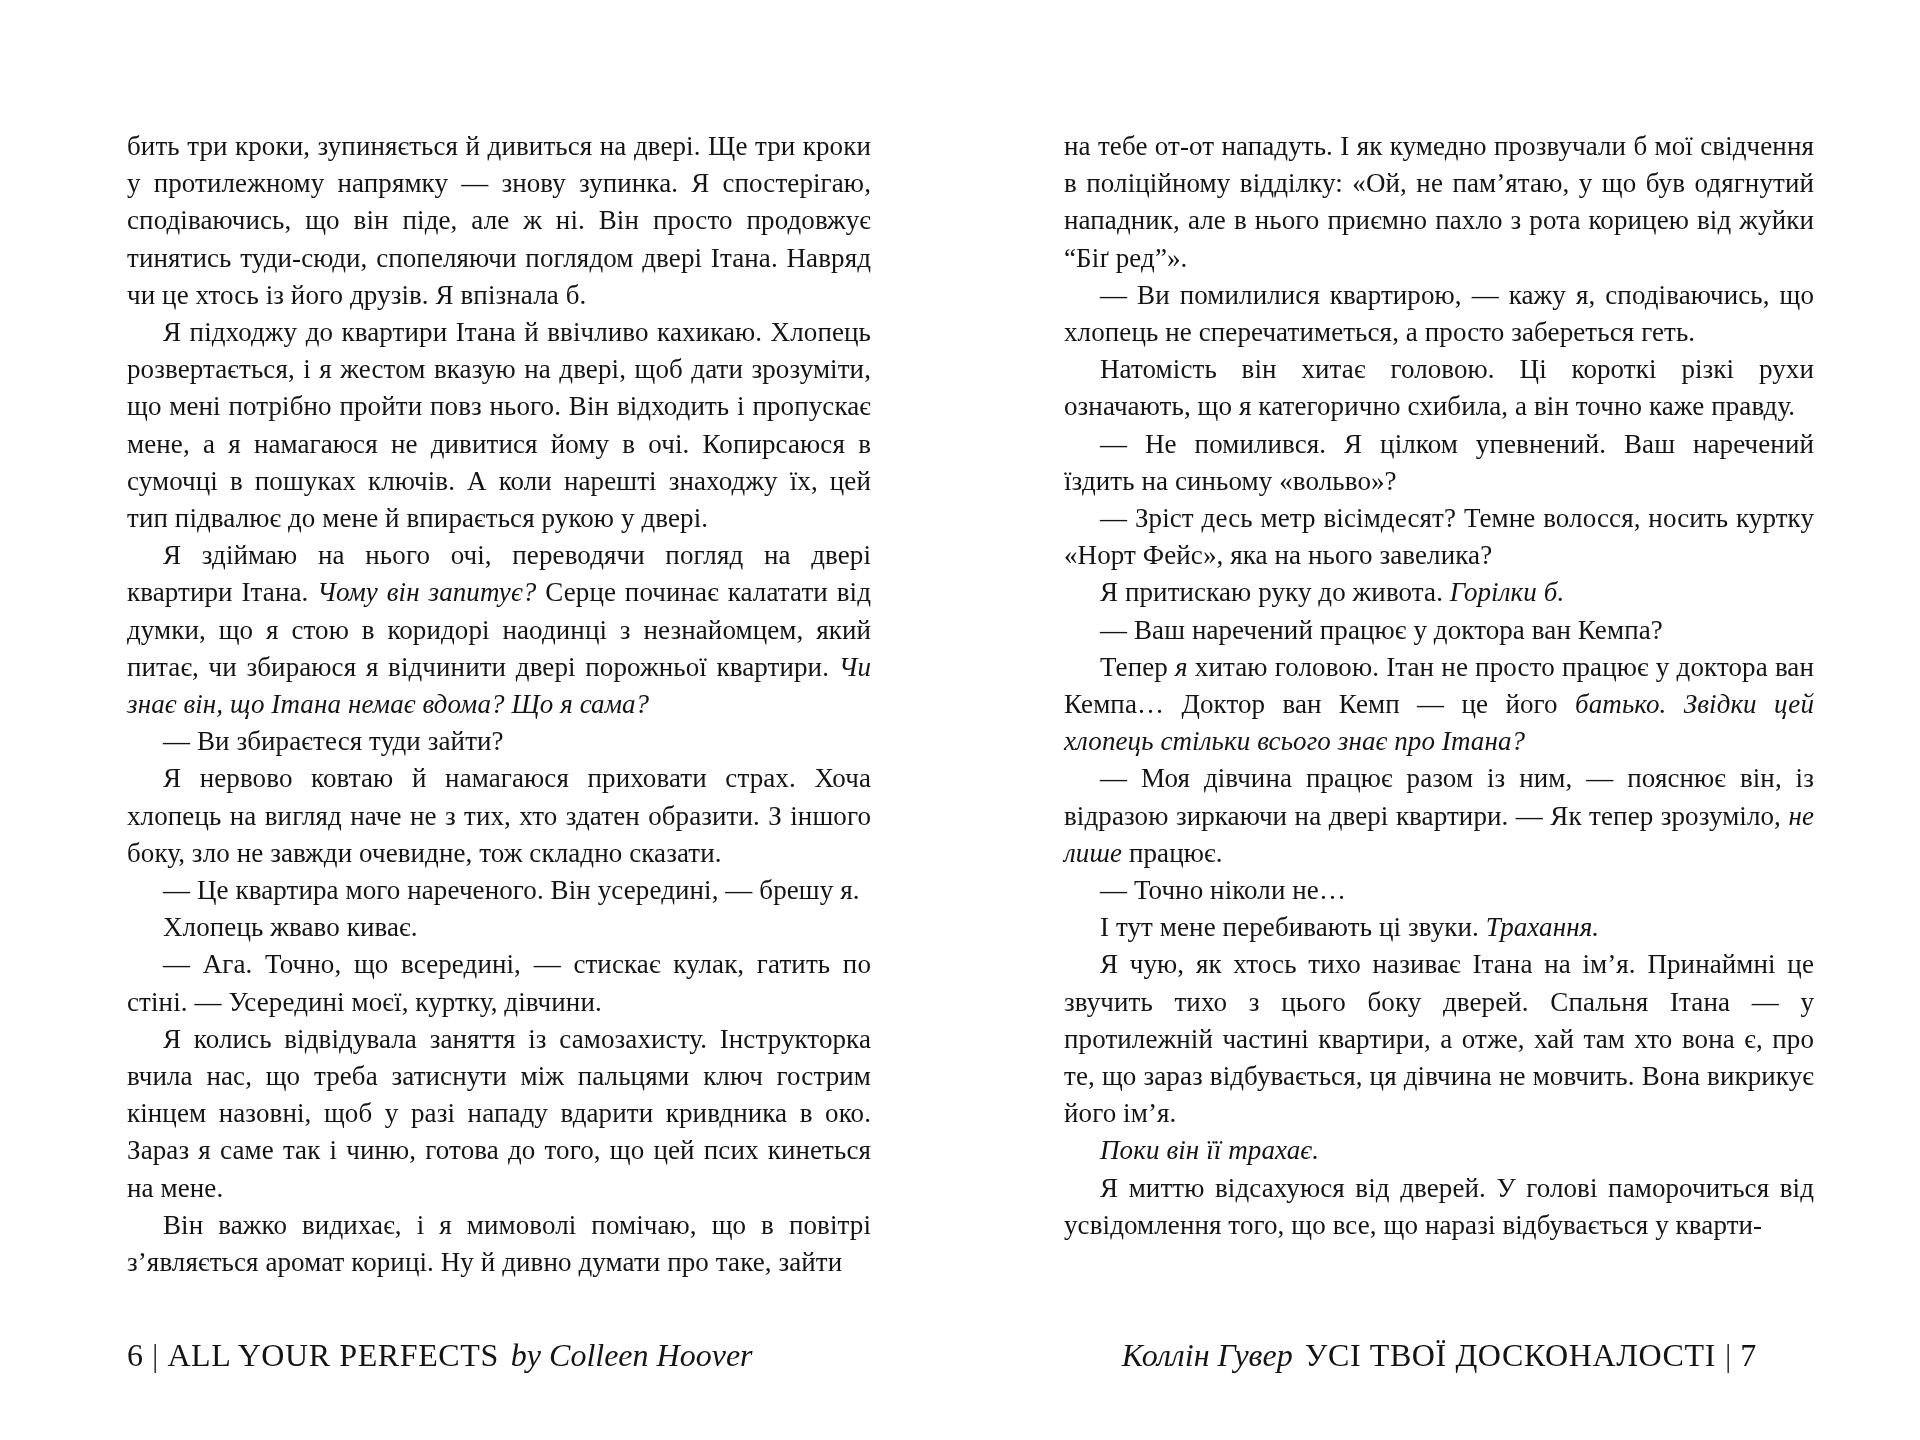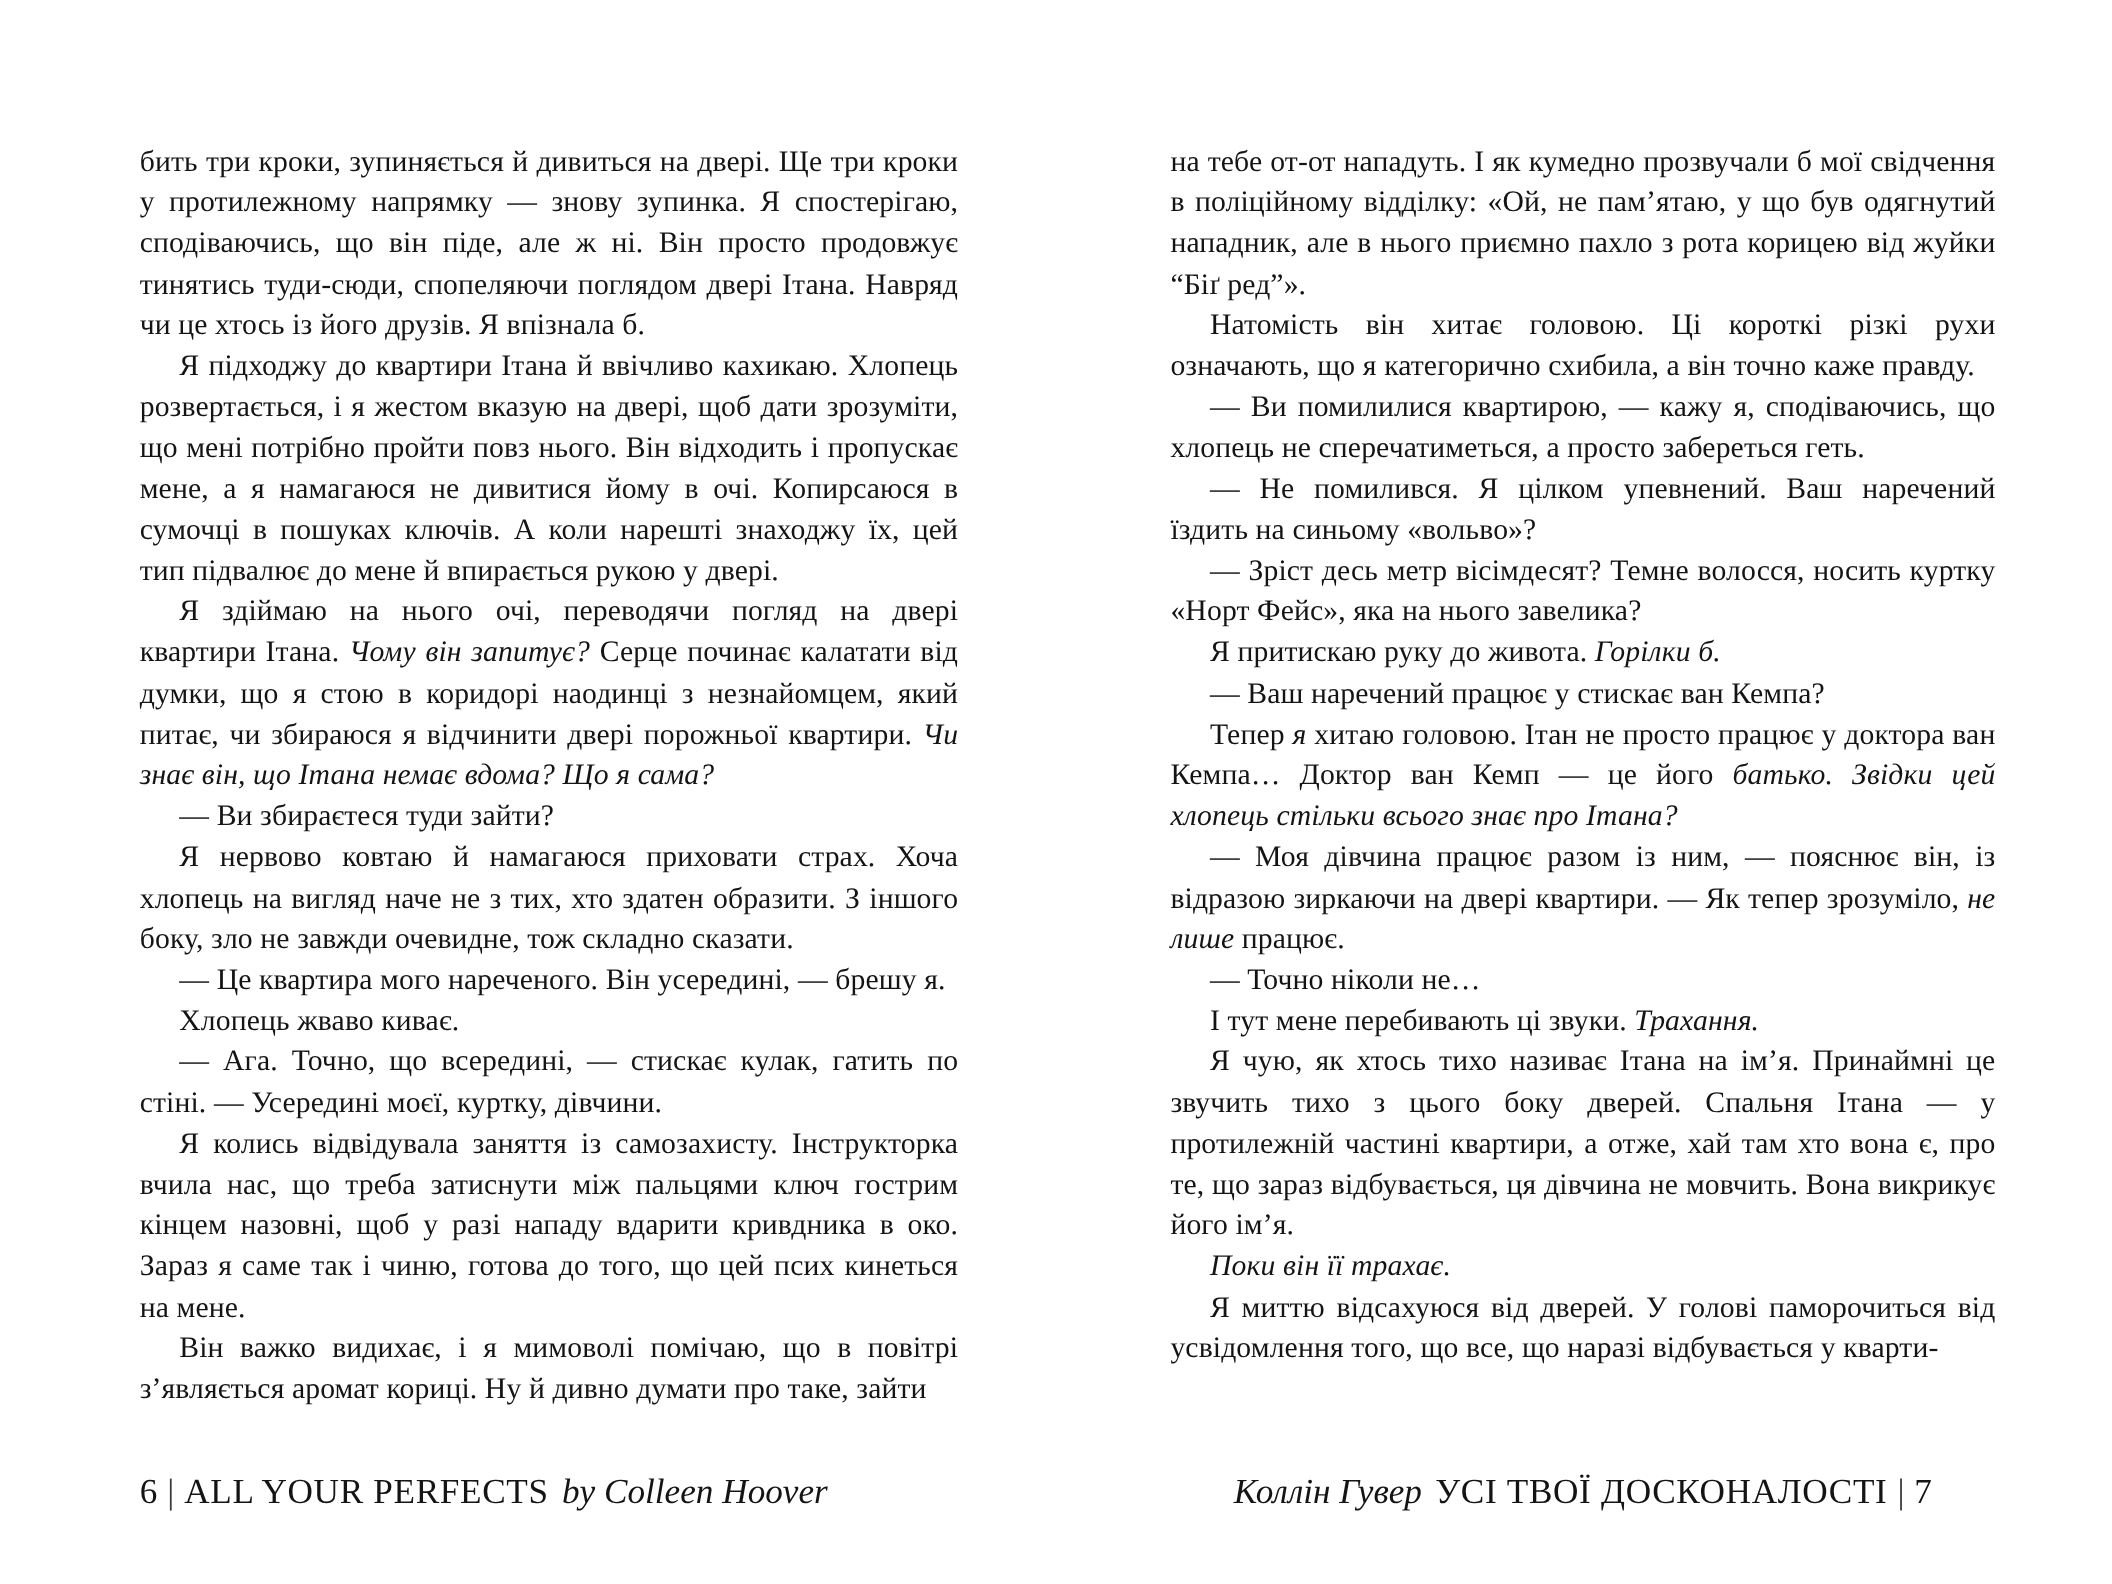--- a/index.html
+++ b/index.html
@@ -80,26 +80,26 @@
         <p class="para indent"><span>Він важко видихає, і я мимоволі помічаю, що в повітрі з’являється аромат кориці. Ну й дивно думати про таке, зайти</span></p>
       </div>
     <div class="footer footer-left">
       <span>6</span><span class="sep">|</span><span class="caps">ALL YOUR PERFECTS</span><span class="byline it">by Colleen Hoover</span>
     </div>
   </div>
 
   <div class="page page-right">
     <div class="text-block" id="page-right-text">
         <p class="para"><span>на тебе от-от нападуть. І як кумедно прозвучали б мої свідчення в поліційному відділку: «Ой, не пам’ятаю, у що був одягнутий нападник, але в нього приємно пахло з рота корицею від жуйки “Біґ ред”».</span></p>
+        <p class="para indent"><span>— Ви помилилися квартирою, — кажу я, сподіваючись, що хлопець не сперечатиметься, а просто забереться геть.</span></p>
         <p class="para indent"><span>Натомість він хитає головою. Ці короткі різкі рухи означають, що я категорично схибила, а він точно каже правду.</span></p>
-        <p class="para indent"><span>— Ви помилилися квартирою, — кажу я, сподіваючись, що хлопець не сперечатиметься, а просто забереться геть.</span></p>
         <p class="para indent"><span>— Не помилився. Я цілком упевнений. Ваш наречений їздить на синьому «вольво»?</span></p>
         <p class="para indent"><span>— Зріст десь метр вісімдесят? Темне волосся, носить куртку «Норт Фейс», яка на нього завелика?</span></p>
         <p class="para indent"><span>Я притискаю руку до живота. </span><span class="it">Горілки б.</span></p>
-        <p class="para indent"><span>— Ваш наречений працює у стискає ван Кемпа?</span></p>
+        <p class="para indent"><span>— Ваш наречений працює у доктора ван Кемпа?</span></p>
         <p class="para indent"><span>Тепер </span><span class="it">я</span><span> хитаю головою. Ітан не просто працює у доктора ван Кемпа… Доктор ван Кемп — це його </span><span class="it">батько. Звідки цей хлопець стільки всього знає про Ітана?</span></p>
         <p class="para indent"><span>— Моя дівчина працює разом із ним, — пояснює він, із відразою зиркаючи на двері квартири. — Як тепер зрозуміло, </span><span class="it">не лише</span><span> працює.</span></p>
         <p class="para indent"><span>— Точно ніколи не…</span></p>
         <p class="para indent"><span>І тут мене перебивають ці звуки. </span><span class="it">Трахання.</span></p>
         <p class="para indent"><span>Я чую, як хтось тихо називає Ітана на ім’я. Принаймні це звучить тихо з цього боку дверей. Спальня Ітана — у протилежній частині квартири, а отже, хай там хто вона є, про те, що зараз відбувається, ця дівчина не мовчить. Вона викрикує його ім’я.</span></p>
         <p class="para indent"><span class="it">Поки він її трахає.</span></p>
         <p class="para indent"><span>Я миттю відсахуюся від дверей. У голові паморочиться від усвідомлення того, що все, що наразі відбувається у кварти-</span></p>
       </div>
     <div class="footer footer-right">
       <span class="author it">Коллін Гувер</span><span class="caps">УСІ ТВОЇ ДОСКОНАЛОСТІ</span><span class="sep">|</span><span>7</span>

